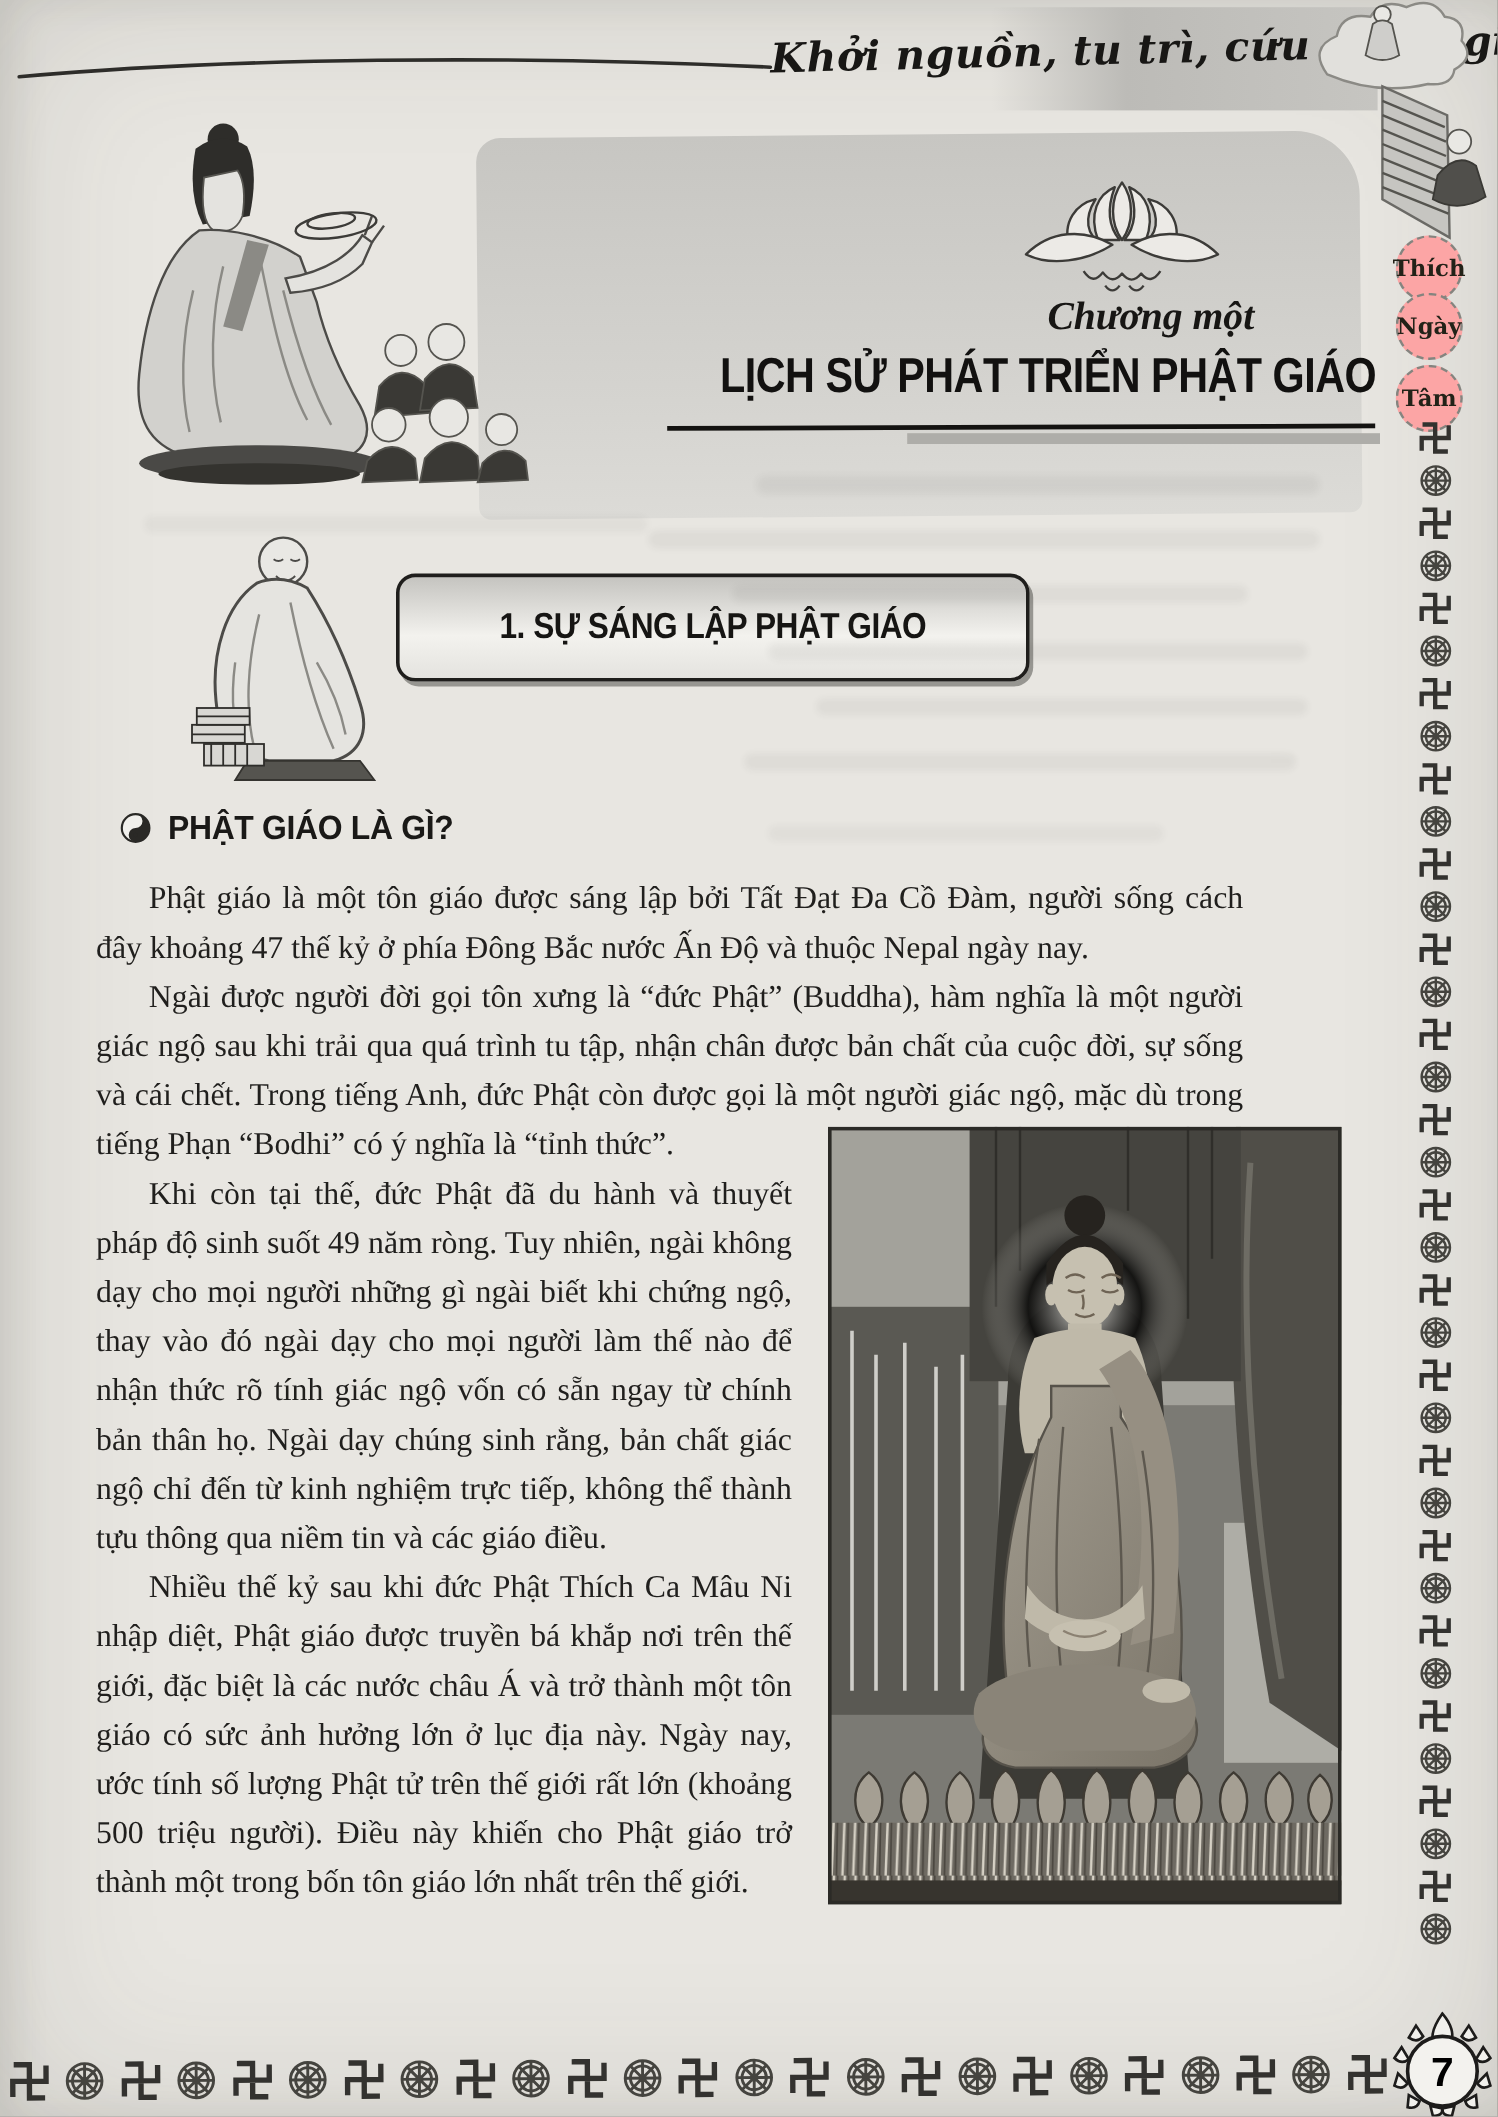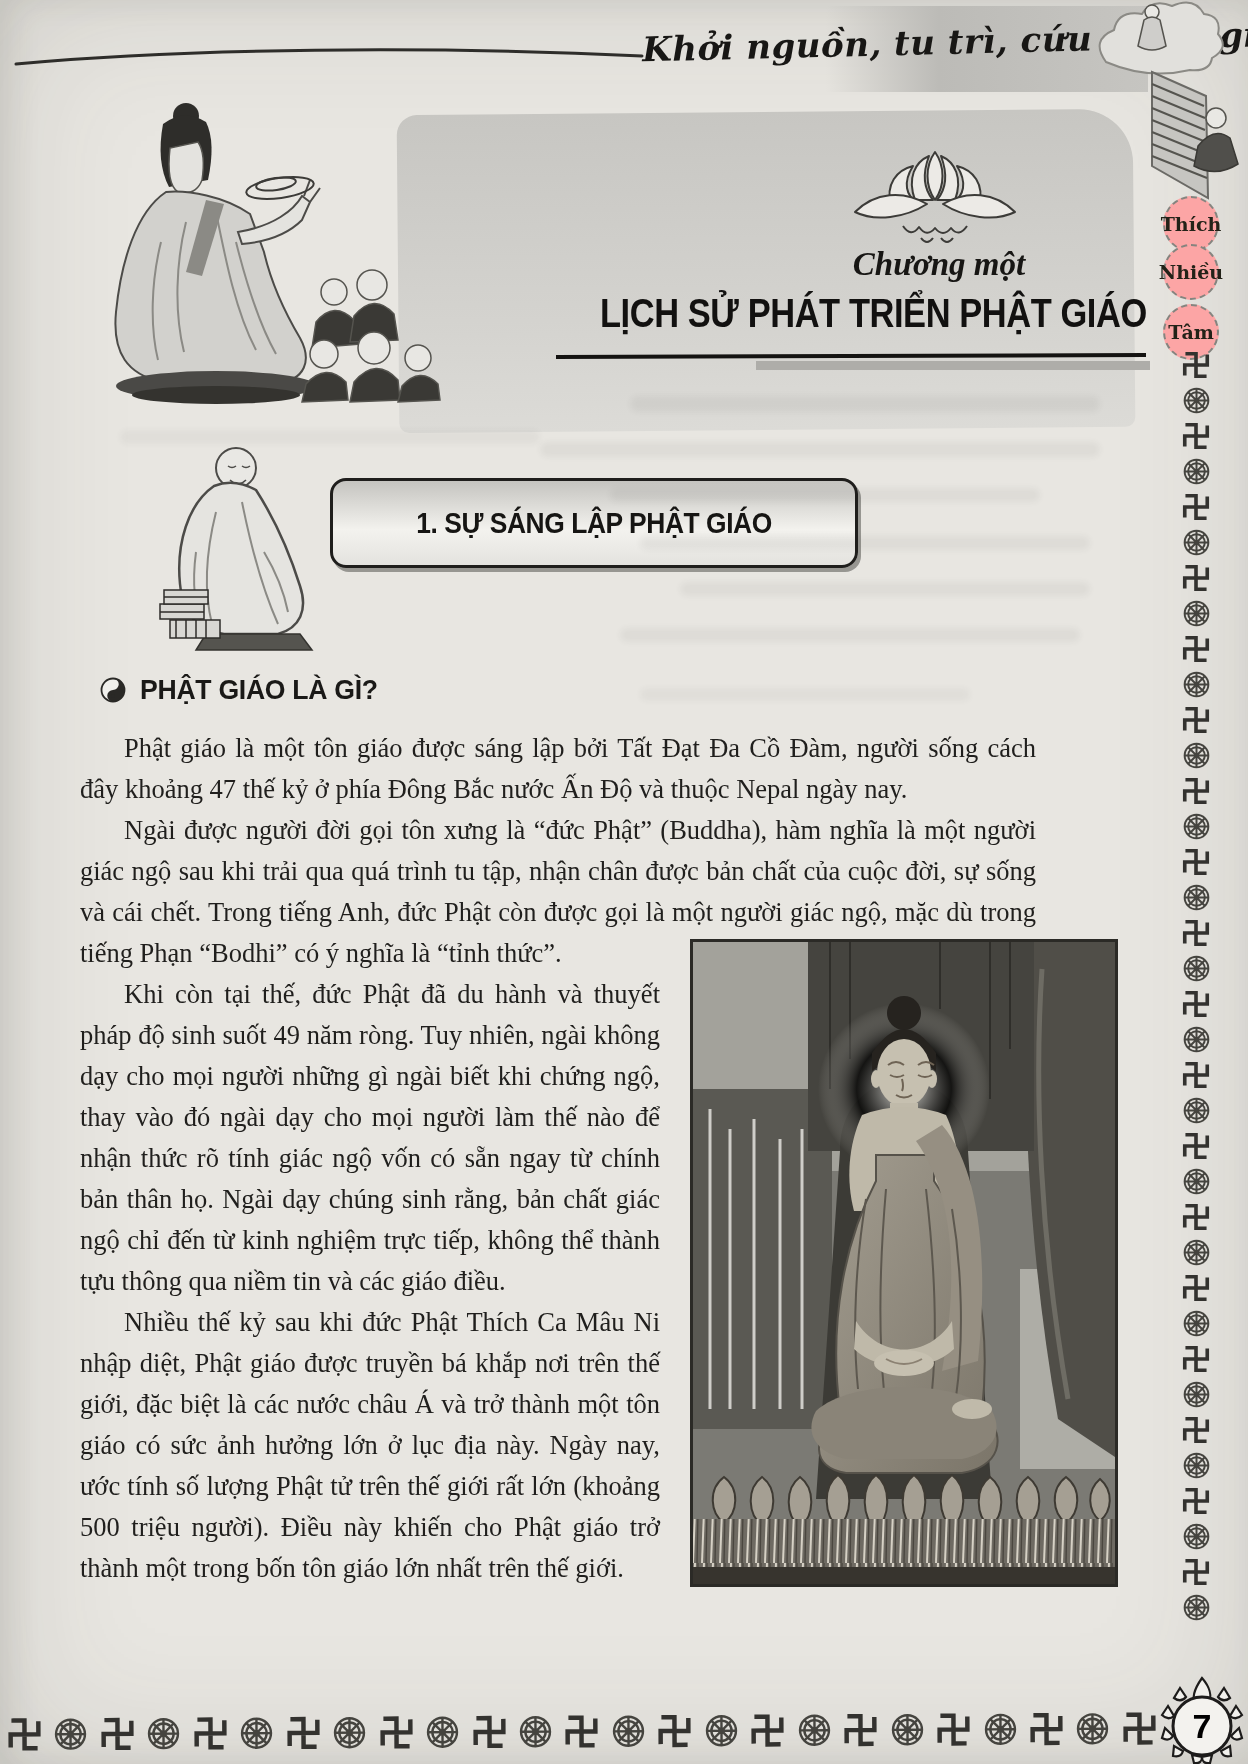--- a/index.html
+++ b/index.html
@@ -16,21 +16,21 @@
   .header-rule{position:absolute;left:10px;top:36px;width:636px;height:42px;}
   .running-title{position:absolute;left:642px;top:20px;white-space:nowrap;
     font:italic 700 34px "DejaVu Serif",serif;color:#181715;transform:rotate(-1.4deg);letter-spacing:.5px;}
   .corner-art{position:absolute;left:1086px;top:0;width:160px;height:202px;}
   
   .band-chapter{position:absolute;left:398px;top:112px;width:736px;height:318px;
     border-radius:20px 54px 10px 10px;transform:rotate(-.5deg);
     background:linear-gradient(180deg,#c7c6c2,#d4d3cf 65%,#dcdbd7);}
   .buddha-sketch{position:absolute;left:66px;top:92px;width:392px;height:312px;}
   .lotus-art{position:absolute;left:845px;top:146px;width:180px;height:104px;}
-  .chapter-kicker{position:absolute;left:764px;top:246px;width:350px;text-align:center;
+  .chapter-kicker{position:absolute;left:784px;top:246px;width:350px;text-align:center;
     font:italic 700 33px "Liberation Serif","DejaVu Serif",serif;color:#171614;}
   .chapter-title{position:absolute;left:552px;top:290px;width:600px;text-align:center;
     font:700 41px "Liberation Sans","DejaVu Sans",sans-serif;color:#121110;
     transform:scaleX(.84);letter-spacing:-.5px;white-space:nowrap;}
   .title-rule{position:absolute;left:556px;top:354px;width:590px;height:4px;background:#141311;transform:rotate(-.2deg);}
   .title-rule-shadow{position:absolute;left:756px;top:361px;width:394px;height:9px;background:#aeada9;}
   
   .monk-sketch{position:absolute;left:146px;top:432px;width:196px;height:232px;}
   .section-badge{position:absolute;left:330px;top:478px;width:522px;height:84px;
     display:flex;align-items:center;justify-content:center;
@@ -276,21 +276,21 @@
       <rect x="0" y="580" width="428" height="52" fill="url(#fringe)"></rect>
       <rect x="0" y="628" width="428" height="20" fill="#37342e"></rect>
       <rect x="1.5" y="1.5" width="425" height="645" fill="none" stroke="#2b2a26" stroke-width="3"></rect>
     </svg>
         </span><span>giác ngộ, mặc dù trong tiếng Phạn “Bodhi” có ý nghĩa là “tỉnh thức”.</span></p>
     <p class="para">Khi còn tại thế, đức Phật đã du hành và thuyết pháp độ sinh suốt 49 năm ròng. Tuy nhiên, ngài không dạy cho mọi người những gì ngài biết khi chứng ngộ, thay vào đó ngài dạy cho mọi người làm thế nào để nhận thức rõ tính giác ngộ vốn có sẵn ngay từ chính bản thân họ. Ngài dạy chúng sinh rằng, bản chất giác ngộ chỉ đến từ kinh nghiệm trực tiếp, không thể thành tựu thông qua niềm tin và các giáo điều.</p>
     <p class="para">Nhiều thế kỷ sau khi đức Phật Thích Ca Mâu Ni nhập diệt, Phật giáo được truyền bá khắp nơi trên thế giới, đặc biệt là các nước châu Á và trở thành một tôn giáo có sức ảnh hưởng lớn ở lục địa này. Ngày nay, ước tính số lượng Phật tử trên thế giới rất lớn (khoảng 500 triệu người). Điều này khiến cho Phật giáo trở thành một trong bốn tôn giáo lớn nhất trên thế giới.</p>
   </div>
 
   <div class="author-circle" style="top:196px">Thích</div>
-  <div class="author-circle" style="top:244px">Nhiều</div>
+  <div class="author-circle" style="top:244px">Ngày</div>
   <div class="author-circle" style="top:304px">Tâm</div>
 
   <div class="v-orn">
       <span class="sw">
         <svg viewBox="0 0 24 24">
           <path d="M5 3h7v18h7M3 19v-7h18V5"></path>
         </svg>
       </span>
       <span class="wh">
         <svg viewBox="0 0 26 26">

